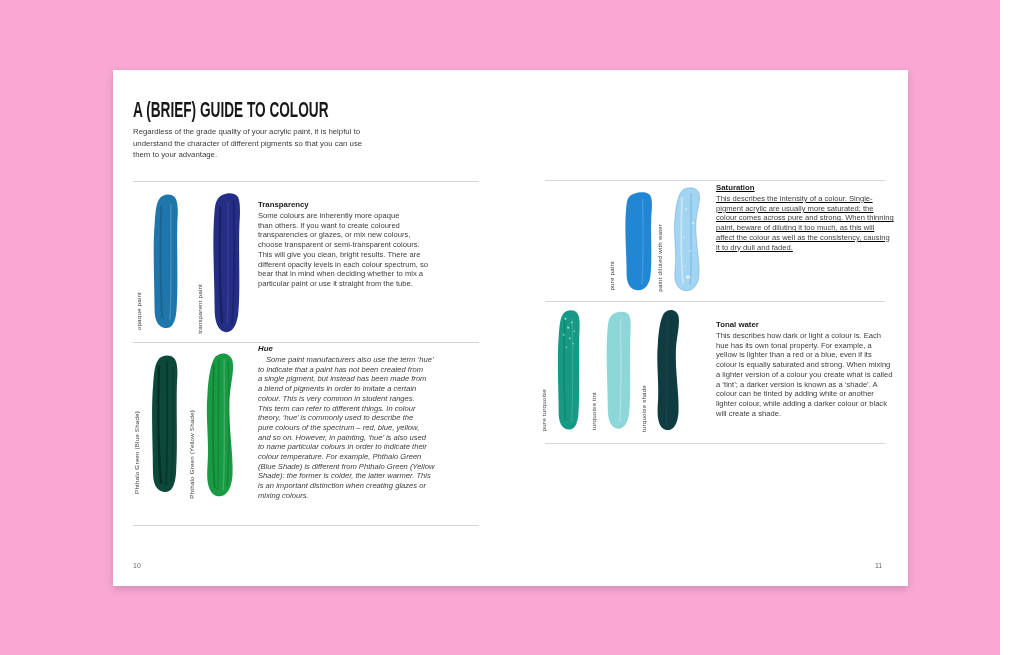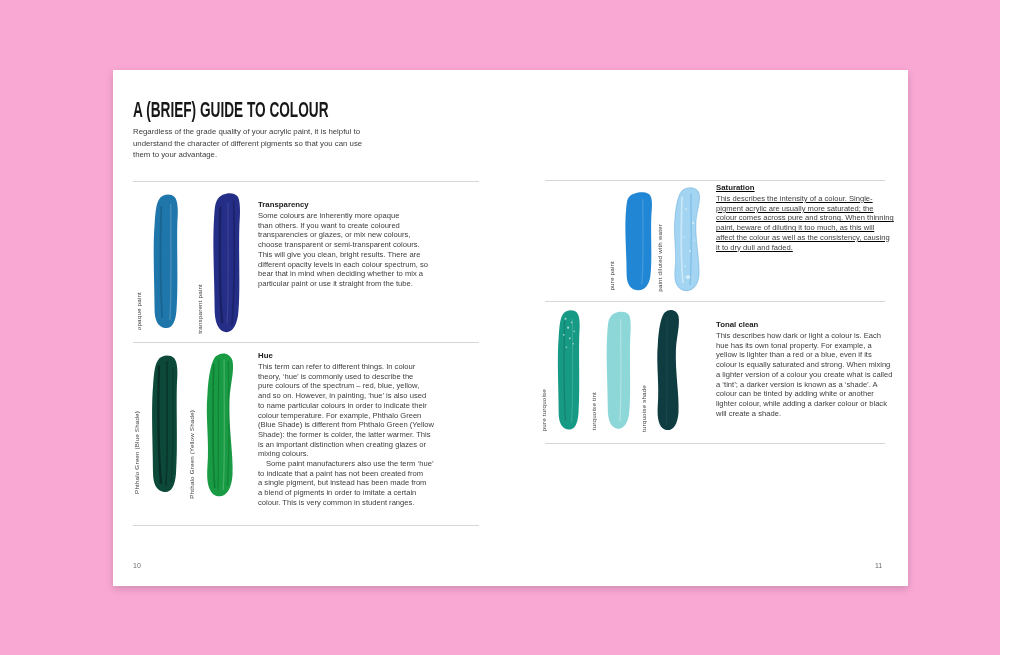--- a/index.html
+++ b/index.html
@@ -81,37 +81,37 @@
       <span class="vlabel">Phthalo Green (Yellow Shade)</span>
       <svg width="46" height="150" viewBox="0 0 44 140" preserveAspectRatio="none">
         <path d="M17 5 C23 0 31 2 33 9 C35 18 31 31 30 46 C29 71 34 96 33 116 C32 131 25 138 17 135 C10 132 8 122 9 108 C11 85 7 61 9 41 C10 22 13 9 17 5 Z" fill="#189b43"></path>
         <path d="M15 12 C14 55 14 100 16 128" fill="none" stroke="rgba(0,60,20,0.30)" stroke-width="1.6"></path>
         <path d="M20 8 C19 55 20 105 19 130" fill="none" stroke="rgba(0,60,20,0.24)" stroke-width="1.2"></path>
         <path d="M25 8 C25 55 26 105 24 130" fill="none" stroke="rgba(255,255,255,0.20)" stroke-width="1.2"></path>
         <path d="M29 10 C30 55 30 100 28 126" fill="none" stroke="rgba(0,60,20,0.24)" stroke-width="1.2"></path>
       </svg>
     </div>
 
-    <div class="textblock" style="left:145px; top:281px; width:205px;">
+    <div class="textblock" style="left:145px; top:274px; width:205px;font-style:italic;">
       <p class="sec-heading">Hue</p>
+      <p class="sec-body indent">Some paint manufacturers also use the term ‘hue’
+to indicate that a paint has not been created from
+a single pigment, but instead has been made from
+a blend of pigments in order to imitate a certain
+colour. This is very common in student ranges.</p>
       <p class="sec-body">This term can refer to different things. In colour
 theory, ‘hue’ is commonly used to describe the
 pure colours of the spectrum – red, blue, yellow,
 and so on. However, in painting, ‘hue’ is also used
 to name particular colours in order to indicate their
 colour temperature. For example, Phthalo Green
 (Blue Shade) is different from Phthalo Green (Yellow
 Shade): the former is colder, the latter warmer. This
 is an important distinction when creating glazes or
 mixing colours.</p>
-      <p class="sec-body indent">Some paint manufacturers also use the term ‘hue’
-to indicate that a paint has not been created from
-a single pigment, but instead has been made from
-a blend of pigments in order to imitate a certain
-colour. This is very common in student ranges.</p>
     </div>
 
     <div class="rule" style="left:20px; top:455px; width:346px;"></div>
     <div class="pagenum" style="left:20px; top:492px;">10</div>
 
     <div class="rule" style="left:432px; top:110px; width:340px;"></div>
 
     <div class="swatch" style="left:495px; top:120px;">
       <span class="vlabel">pure paint</span>
       <svg width="42" height="103" viewBox="0 0 44 140" preserveAspectRatio="none">
@@ -176,21 +176,21 @@
     </div>
     <div class="swatch" style="left:527px; top:238px;">
       <span class="vlabel">turquoise shade</span>
       <svg width="38" height="126" viewBox="0 0 44 140" preserveAspectRatio="none">
         <path d="M17 5 C23 0 31 2 33 9 C35 18 31 31 30 46 C29 71 34 96 33 116 C32 131 25 138 17 135 C10 132 8 122 9 108 C11 85 7 61 9 41 C10 22 13 9 17 5 Z" fill="#0e3c41"></path>
         <path d="M20 10 C19 55 20 105 19 130" fill="none" stroke="rgba(255,255,255,0.06)" stroke-width="1.2"></path>
       </svg>
     </div>
 
     <div class="textblock" style="left:603px; top:250px; width:190px;">
-      <p class="sec-heading">Tonal clean</p>
+      <p class="sec-heading">Tonal water</p>
       <p class="sec-body">This describes how dark or light a colour is. Each
 hue has its own tonal property. For example, a
 yellow is lighter than a red or a blue, even if its
 colour is equally saturated and strong. When mixing
 a lighter version of a colour you create what is called
 a ‘tint’; a darker version is known as a ‘shade’. A
 colour can be tinted by adding white or another
 lighter colour, while adding a darker colour or black
 will create a shade.</p>
     </div>

